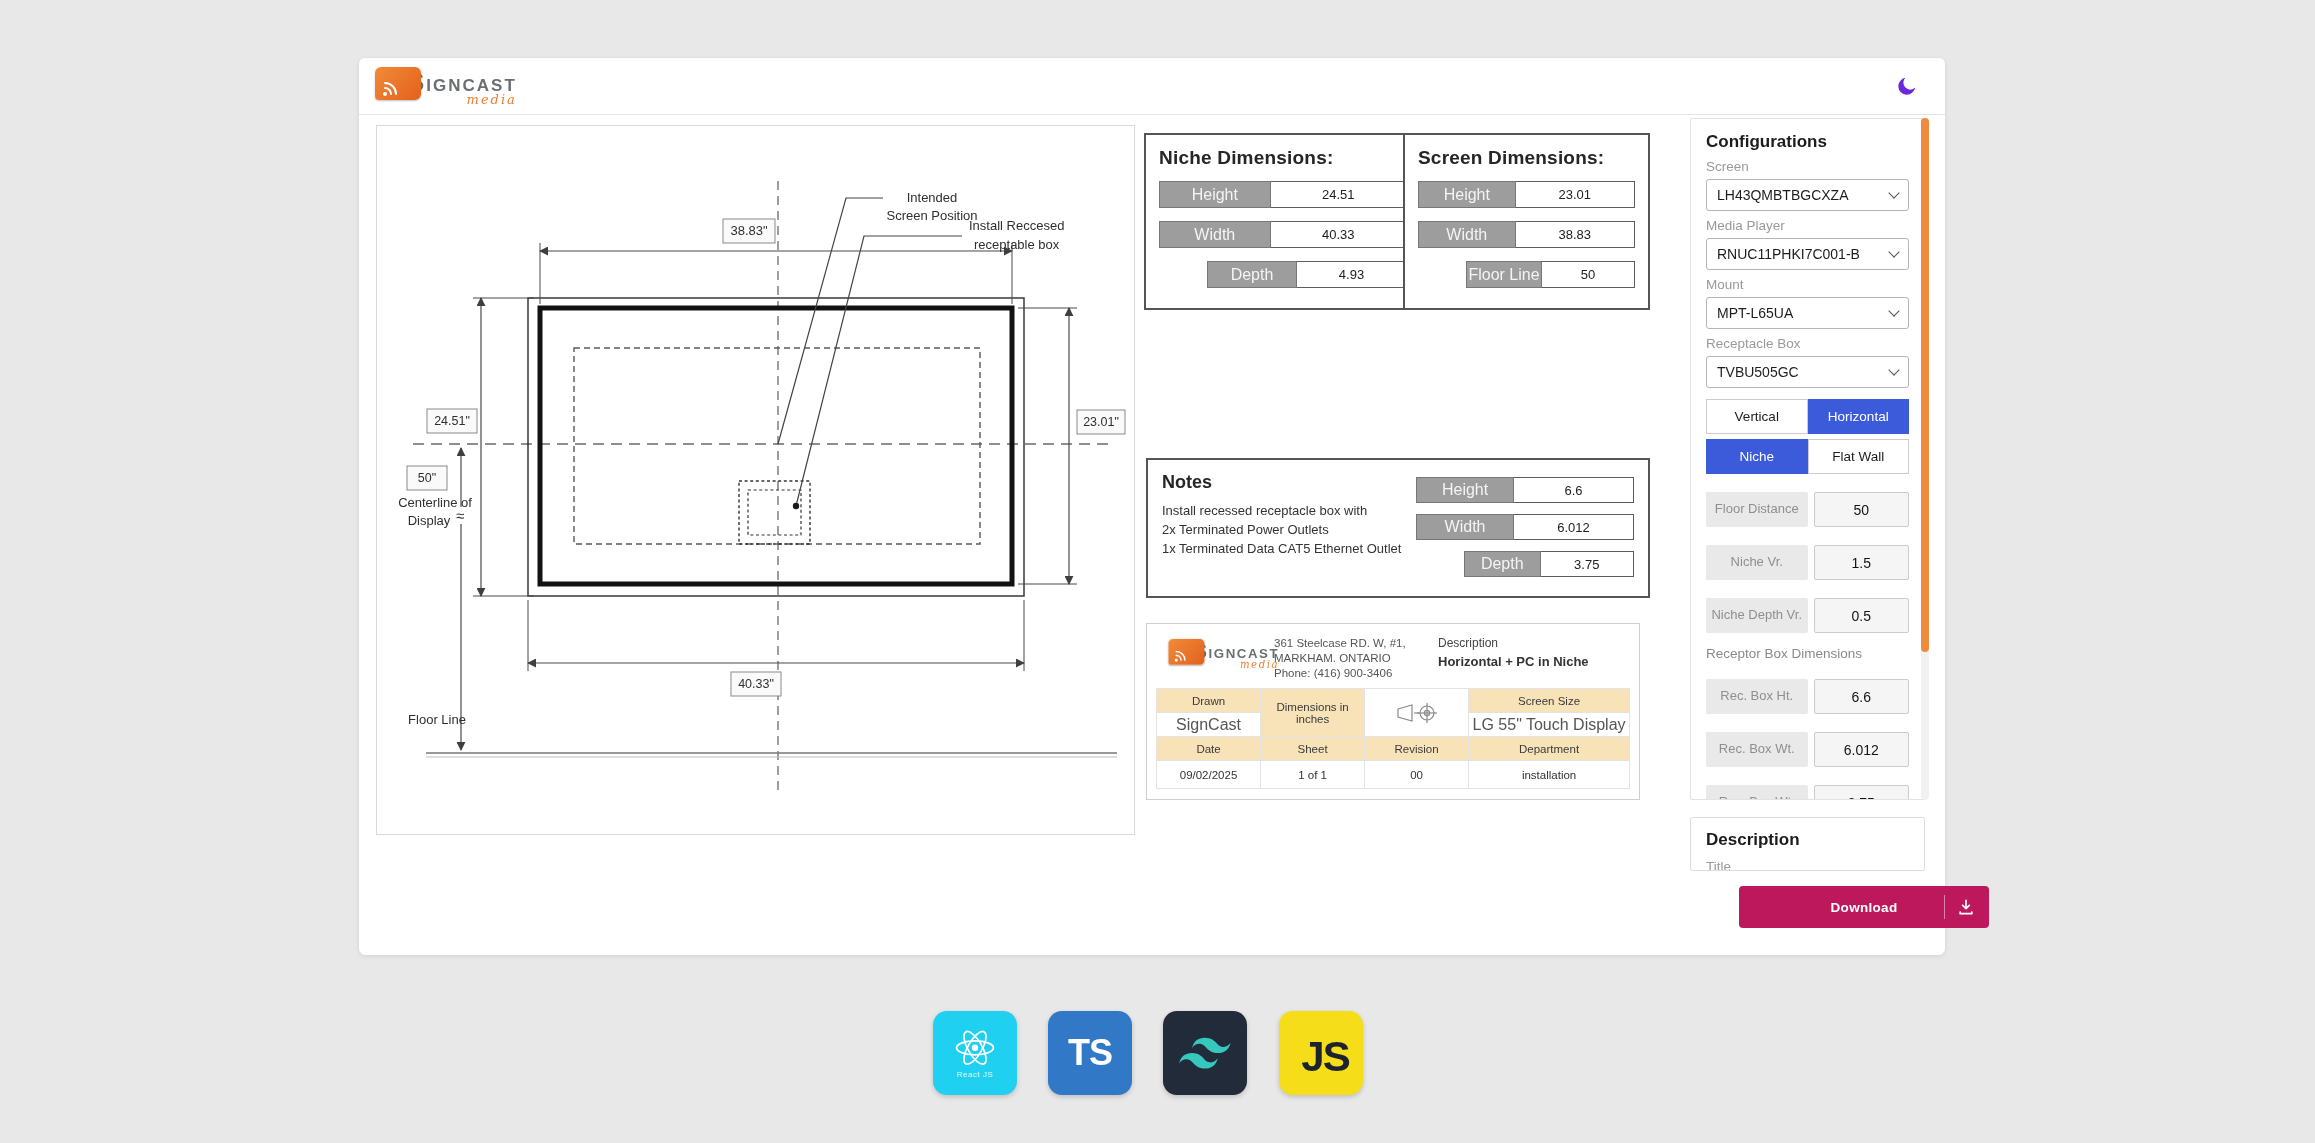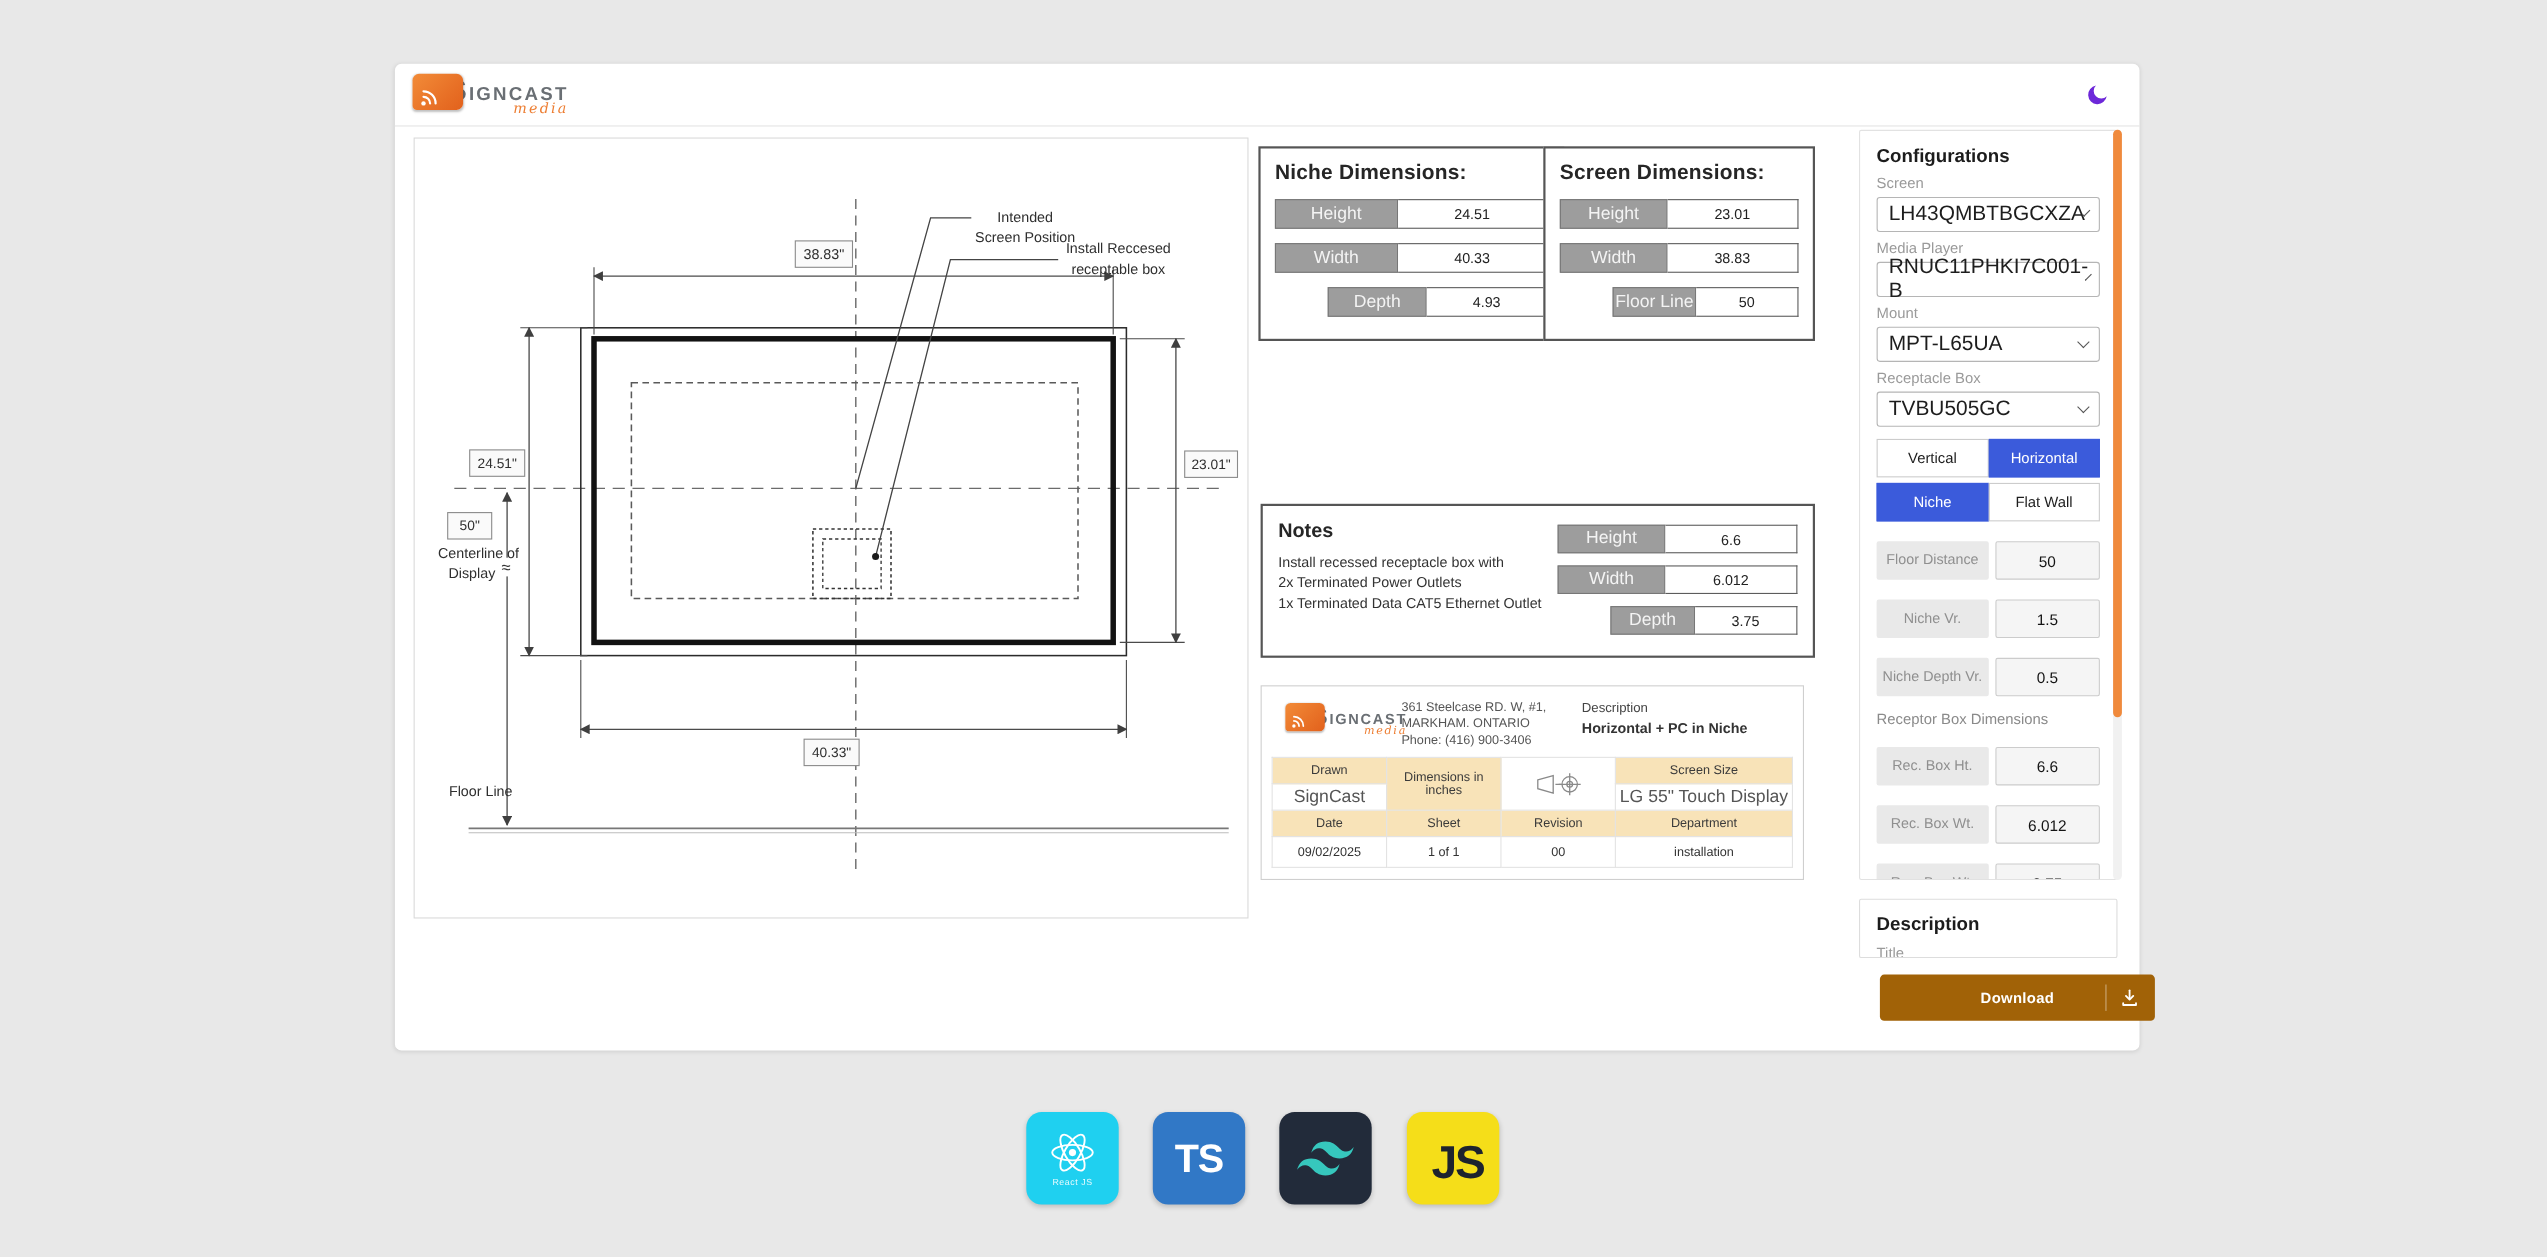--- a/index.html
+++ b/index.html
@@ -64,41 +64,41 @@
   .tb-table td.sm { font-size:16px; color:#555; }
   .proj-icon svg { display:block; margin:0 auto; }
 
   
   .cfg-card { position:absolute; left:1331px; top:60px; width:235px; height:682px;
               border:1px solid #e2e2e2; border-radius:2px; background:#fff; padding:13px 15px; overflow:hidden; }
   .cfg-title { font-size:17px; font-weight:700; color:#1c1c1c; margin-bottom:6px; }
   .cfg-label { font-size:13.5px; color:#9a9a9a; margin:7px 0 5px; }
   .cfg-select { height:32px; border:1px solid #b5b5b5; border-radius:3px; background:#fff;
                 display:flex; align-items:center; justify-content:space-between;
-                padding:0 10px; font-size:19px; color:#1d1d1d; cursor:pointer; }
+                padding:0 10px; font-size:14px; color:#1d1d1d; cursor:pointer; }
   .chev { width:8px; height:8px; border-right:1.5px solid #555; border-bottom:1.5px solid #555;
           transform:rotate(45deg); margin-top:-4px; }
   .toggle-row { display:flex; margin-top:11px; }
   .toggle-row.second { margin-top:5px; }
   .toggle { flex:1; height:35px; border:1px solid #ccc; background:#fff; color:#1d1d1d;
             font-size:13.5px; display:flex; align-items:center; justify-content:center; cursor:pointer; }
   .toggle.active { background:#3b5bdb; border-color:#3b5bdb; color:#fff; }
   .num-row { display:flex; gap:6px; margin-top:18px; height:35px; }
   .num-label { width:50%; background:#e9e9e9; border-radius:2px; color:#8f8f8f; font-size:13px;
                display:flex; align-items:center; justify-content:center; text-align:center; line-height:1.15; padding:0 4px; }
   .num-value { flex:1; background:#f5f5f5; border:1px solid #ccc; border-radius:2px; color:#141414;
                font-size:14px; display:flex; align-items:center; justify-content:center; }
   .section-label { font-size:13.5px; color:#8a8a8a; margin-top:13px; }
   .scrollbar-track { position:absolute; left:1562px; top:60px; width:8px; height:682px; background:#f1f1f1; border-radius:4px; }
   .scrollbar-thumb { position:absolute; left:0; top:0; width:8px; height:534px; background:#f08a3c; border-radius:4px; cursor:grab; }
   .desc-card { position:absolute; left:1331px; top:759px; width:235px; height:54px;
                border:1px solid #ddd; border-radius:2px; background:#fff; padding:12px 15px; overflow:hidden; }
   .desc-title { font-size:17px; font-weight:700; color:#1c1c1c; }
   .desc-field-label { font-size:13.5px; color:#9a9a9a; margin-top:9px; }
-  .dl-btn { position:absolute; left:1350px; top:828px; width:250px; height:42px; background:#a16207;
+  .dl-btn { position:absolute; left:1380px; top:828px; width:250px; height:42px; background:#be185d;
             border-radius:4px; color:#fff; display:flex; align-items:center; justify-content:center;
             font-size:13.5px; font-weight:700; letter-spacing:.3px; cursor:pointer; }
   .dl-divider { position:absolute; right:44px; top:9px; bottom:9px; width:1px; background:rgba(255,255,255,.45); }
   .dl-icon { position:absolute; right:13px; top:11px; }
 
   
   .badge { position:absolute; top:1011px; width:84px; height:84px; border-radius:14px;
            display:flex; align-items:center; justify-content:center;
            box-shadow:0 2px 5px rgba(0,0,0,.18); cursor:pointer; }
   .badge-react { left:933px; background:#1fd0f0; flex-direction:column; }

